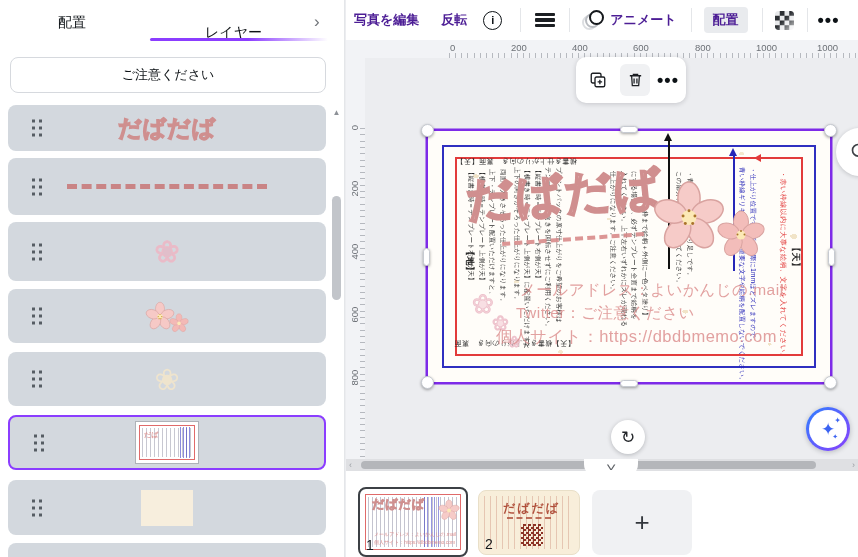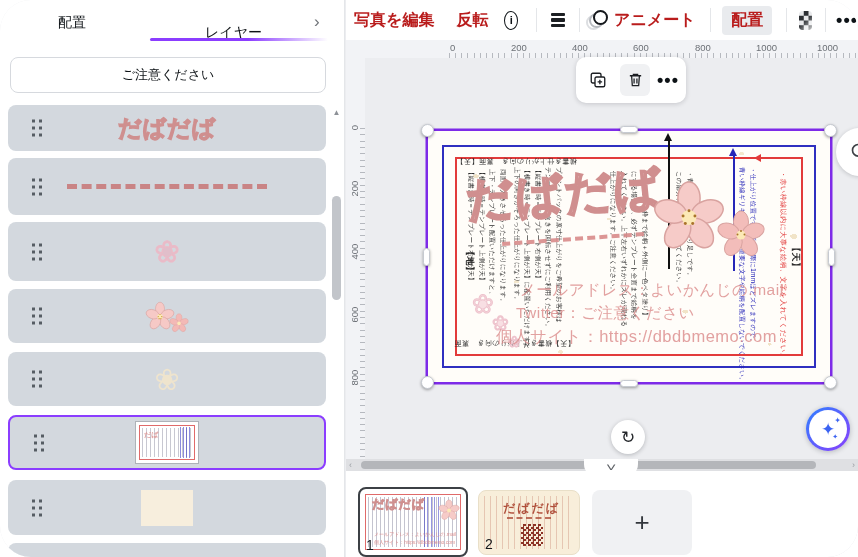--- a/index.html
+++ b/index.html
@@ -1,18 +1,18 @@
 <!DOCTYPE html>
 <html><head>
 <meta charset="utf-8">
 <style>
   * { margin:0; padding:0; box-sizing:border-box; }
   html,body { width:858px; height:557px; overflow:hidden; background:#fff;
     font-family:"Liberation Sans","DejaVu Sans",sans-serif; }
-  .app { position:relative; width:858px; height:557px; overflow:hidden; background:#ecedf0;border-radius:31px; }
+  .app { position:relative; width:858px; height:557px; overflow:hidden; background:#ecedf0; }
 
   
   .left-panel { position:absolute; left:0; top:0; width:345px; height:557px; background:#fff;
     border-right:1px solid #e4e6e9; overflow:hidden; z-index:5; }
   .panel-tabs { position:relative; height:48px; display:flex; align-items:center; }
   .panel-tab { font-size:14px; color:#0d1216; cursor:pointer; }
   .tab-haichi { position:absolute; left:58px; top:14px; }
   .tab-layer  { position:absolute; left:205px; top:24px; font-weight:normal; }
   .tab-underline { position:absolute; left:150px; top:38px; width:178px; height:3px; border-radius:2px;
     background:linear-gradient(90deg,#8b3dff 0%,#8b3dff 55%,rgba(139,61,255,0) 100%); }
@@ -50,21 +50,21 @@
   .thumb-card .tc-pink { position:absolute; left:8px; top:8px; font-size:7px; color:#dc9b9b; font-weight:bold; }
   .thumb-cream { width:52px; height:36px; background:#f7eedd; }
 
   .panel-scrollbar { position:absolute; right:3px; top:108px; width:9px; height:445px; }
   .scroll-up { position:absolute; top:0; left:0; width:9px; height:10px; color:#8d9197; font-size:8px; line-height:10px; text-align:center; }
   .scroll-thumb { position:absolute; top:88px; left:0; width:9px; height:104px; background:#c2c5ca; border-radius:5px; }
 
   
   .toolbar { position:absolute; left:346px; top:0; width:512px; height:40px; background:#fff;
     display:flex; align-items:center; z-index:4; }
-  .tb-item { font-size:16px; font-weight:bold; color:#b91c1c; cursor:pointer; white-space:nowrap; }
+  .tb-item { font-size:13px; font-weight:bold; color:#4c1d95; cursor:pointer; white-space:nowrap; }
   .tb-sep { width:1px; height:24px; background:#e4e6e9; }
   .info-icon { width:19px; height:19px; border:1.6px solid #0d1216; border-radius:50%;
     font-size:11px; font-weight:bold; font-style:normal; color:#0d1216; display:flex; align-items:center; justify-content:center; cursor:pointer; }
   .bars-icon { width:20px; height:14px; display:flex; flex-direction:column; justify-content:space-between; cursor:pointer; }
   .bars-icon span { height:3.4px; background:#1c1f23; border-radius:1px; }
   .anim-icon { position:relative; width:20px; height:20px; cursor:pointer; }
   .anim-icon i { position:absolute; border-radius:50%; border:2px solid #15181c; width:15px; height:15px; right:0; top:0; background:#fff; }
   .anim-icon i.ghost1 { right:4px; top:3px; border-color:#b9bcc1; }
   .anim-icon i.ghost2 { right:7px; top:5px; border-color:#dcdee1; }
   .tb-btn-active { background:#e9ebee; border-radius:4px; padding:4px 9px; cursor:pointer; }

